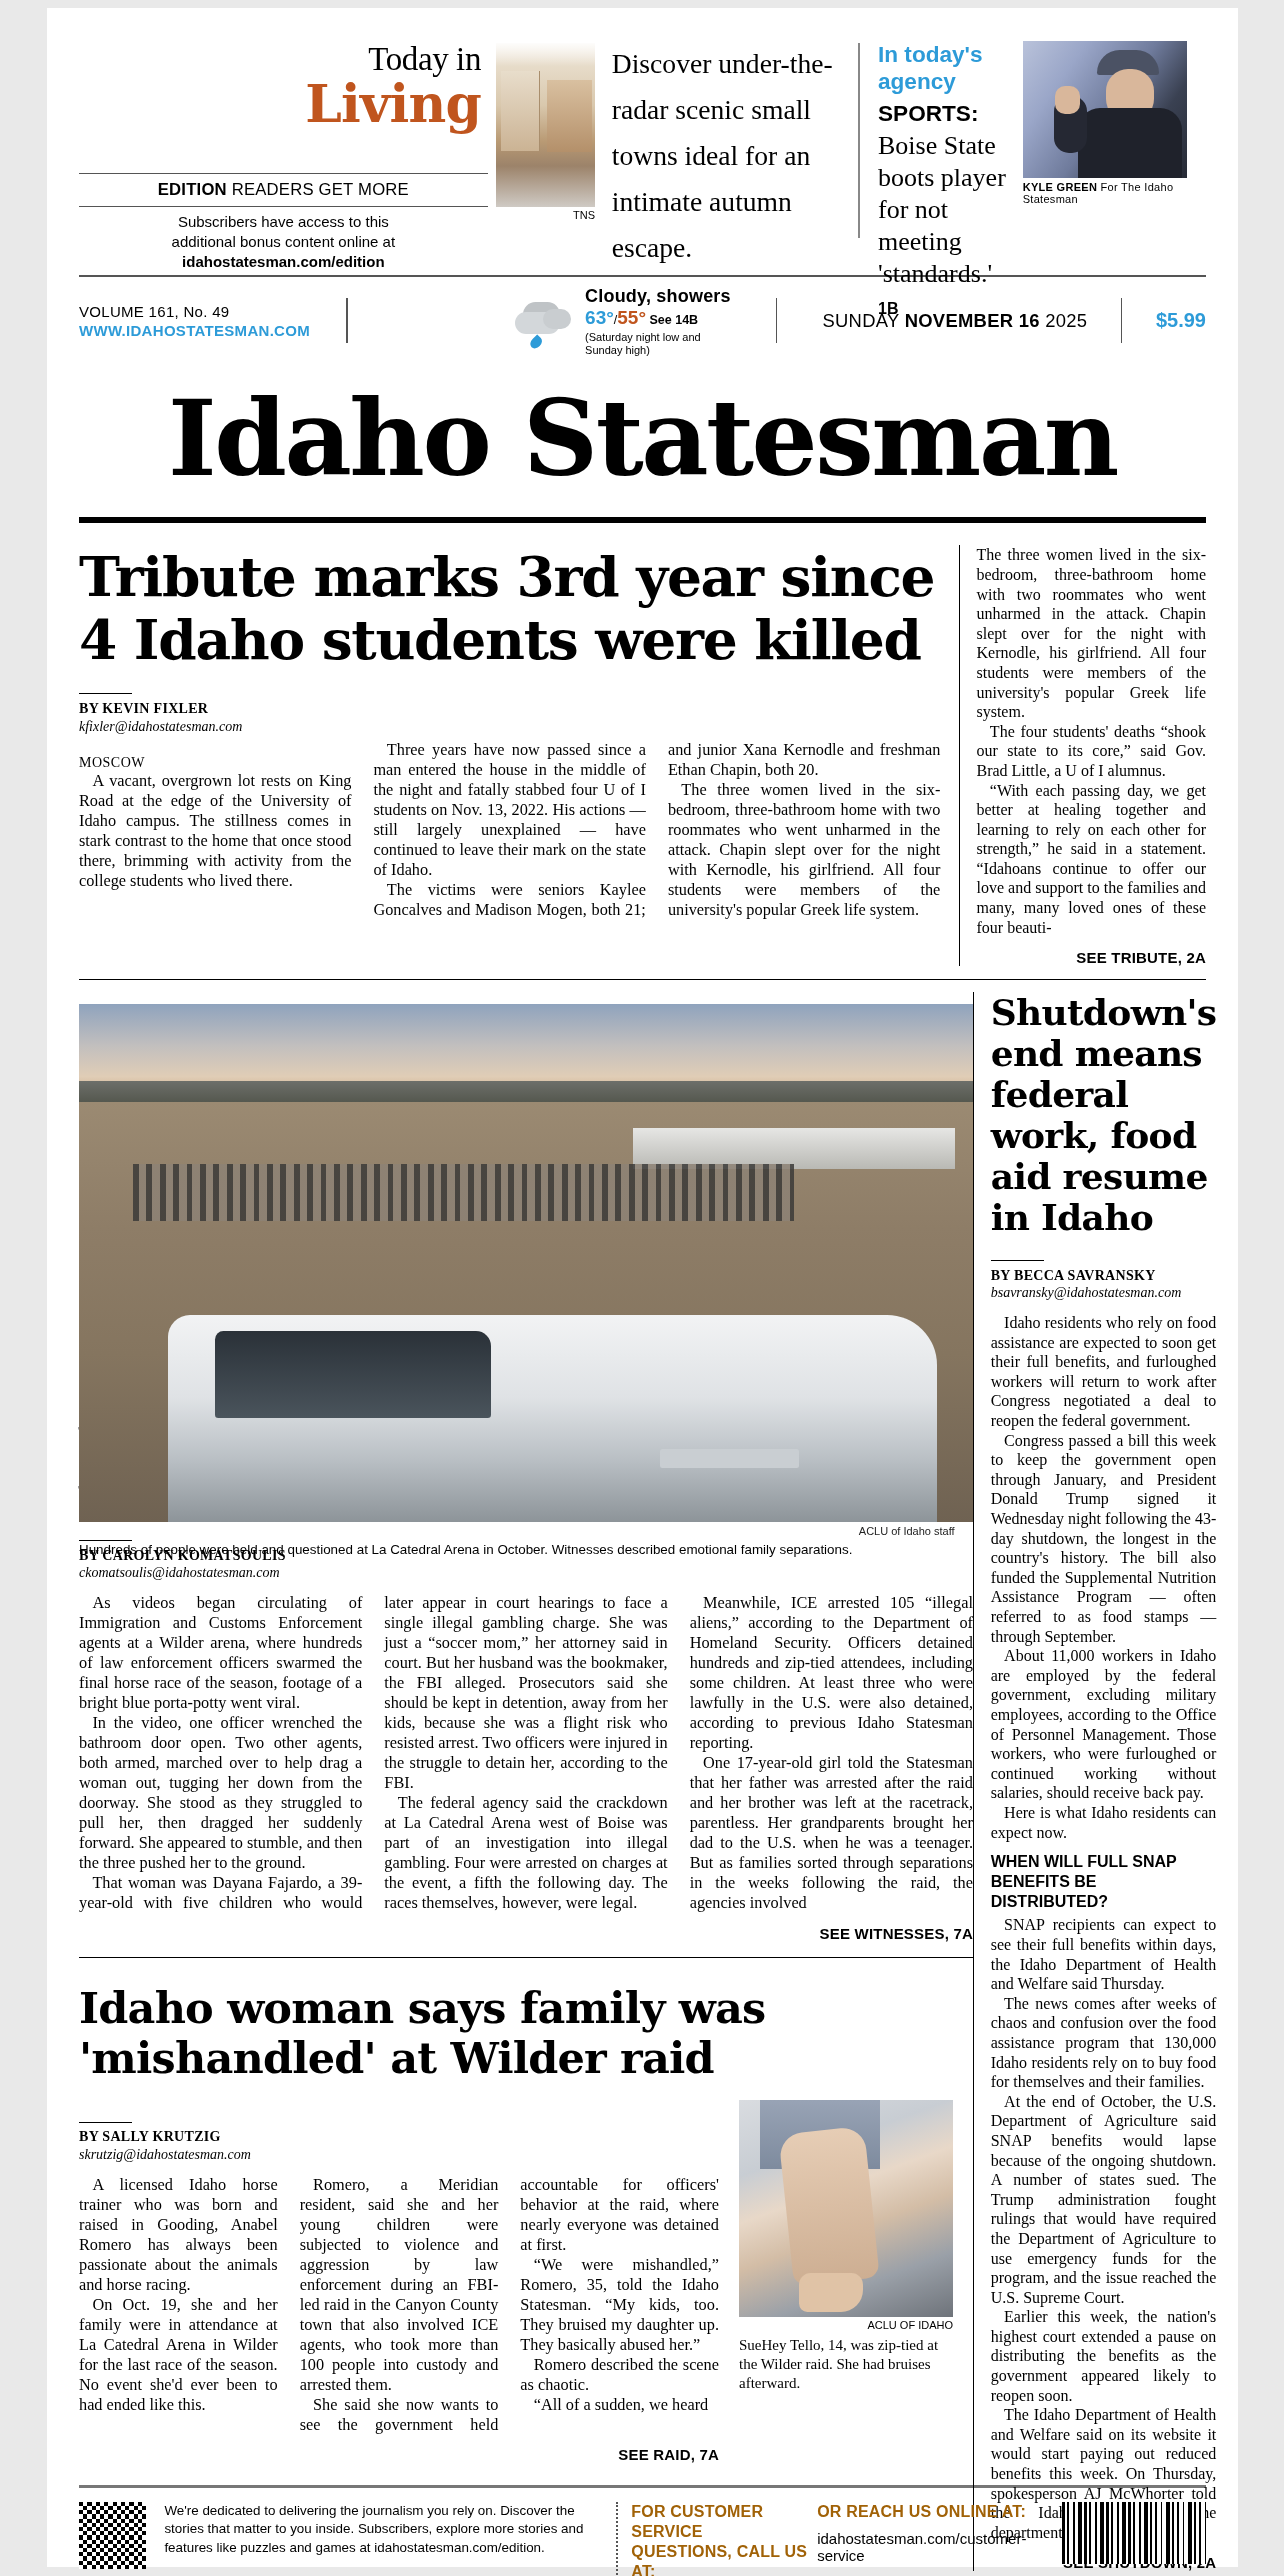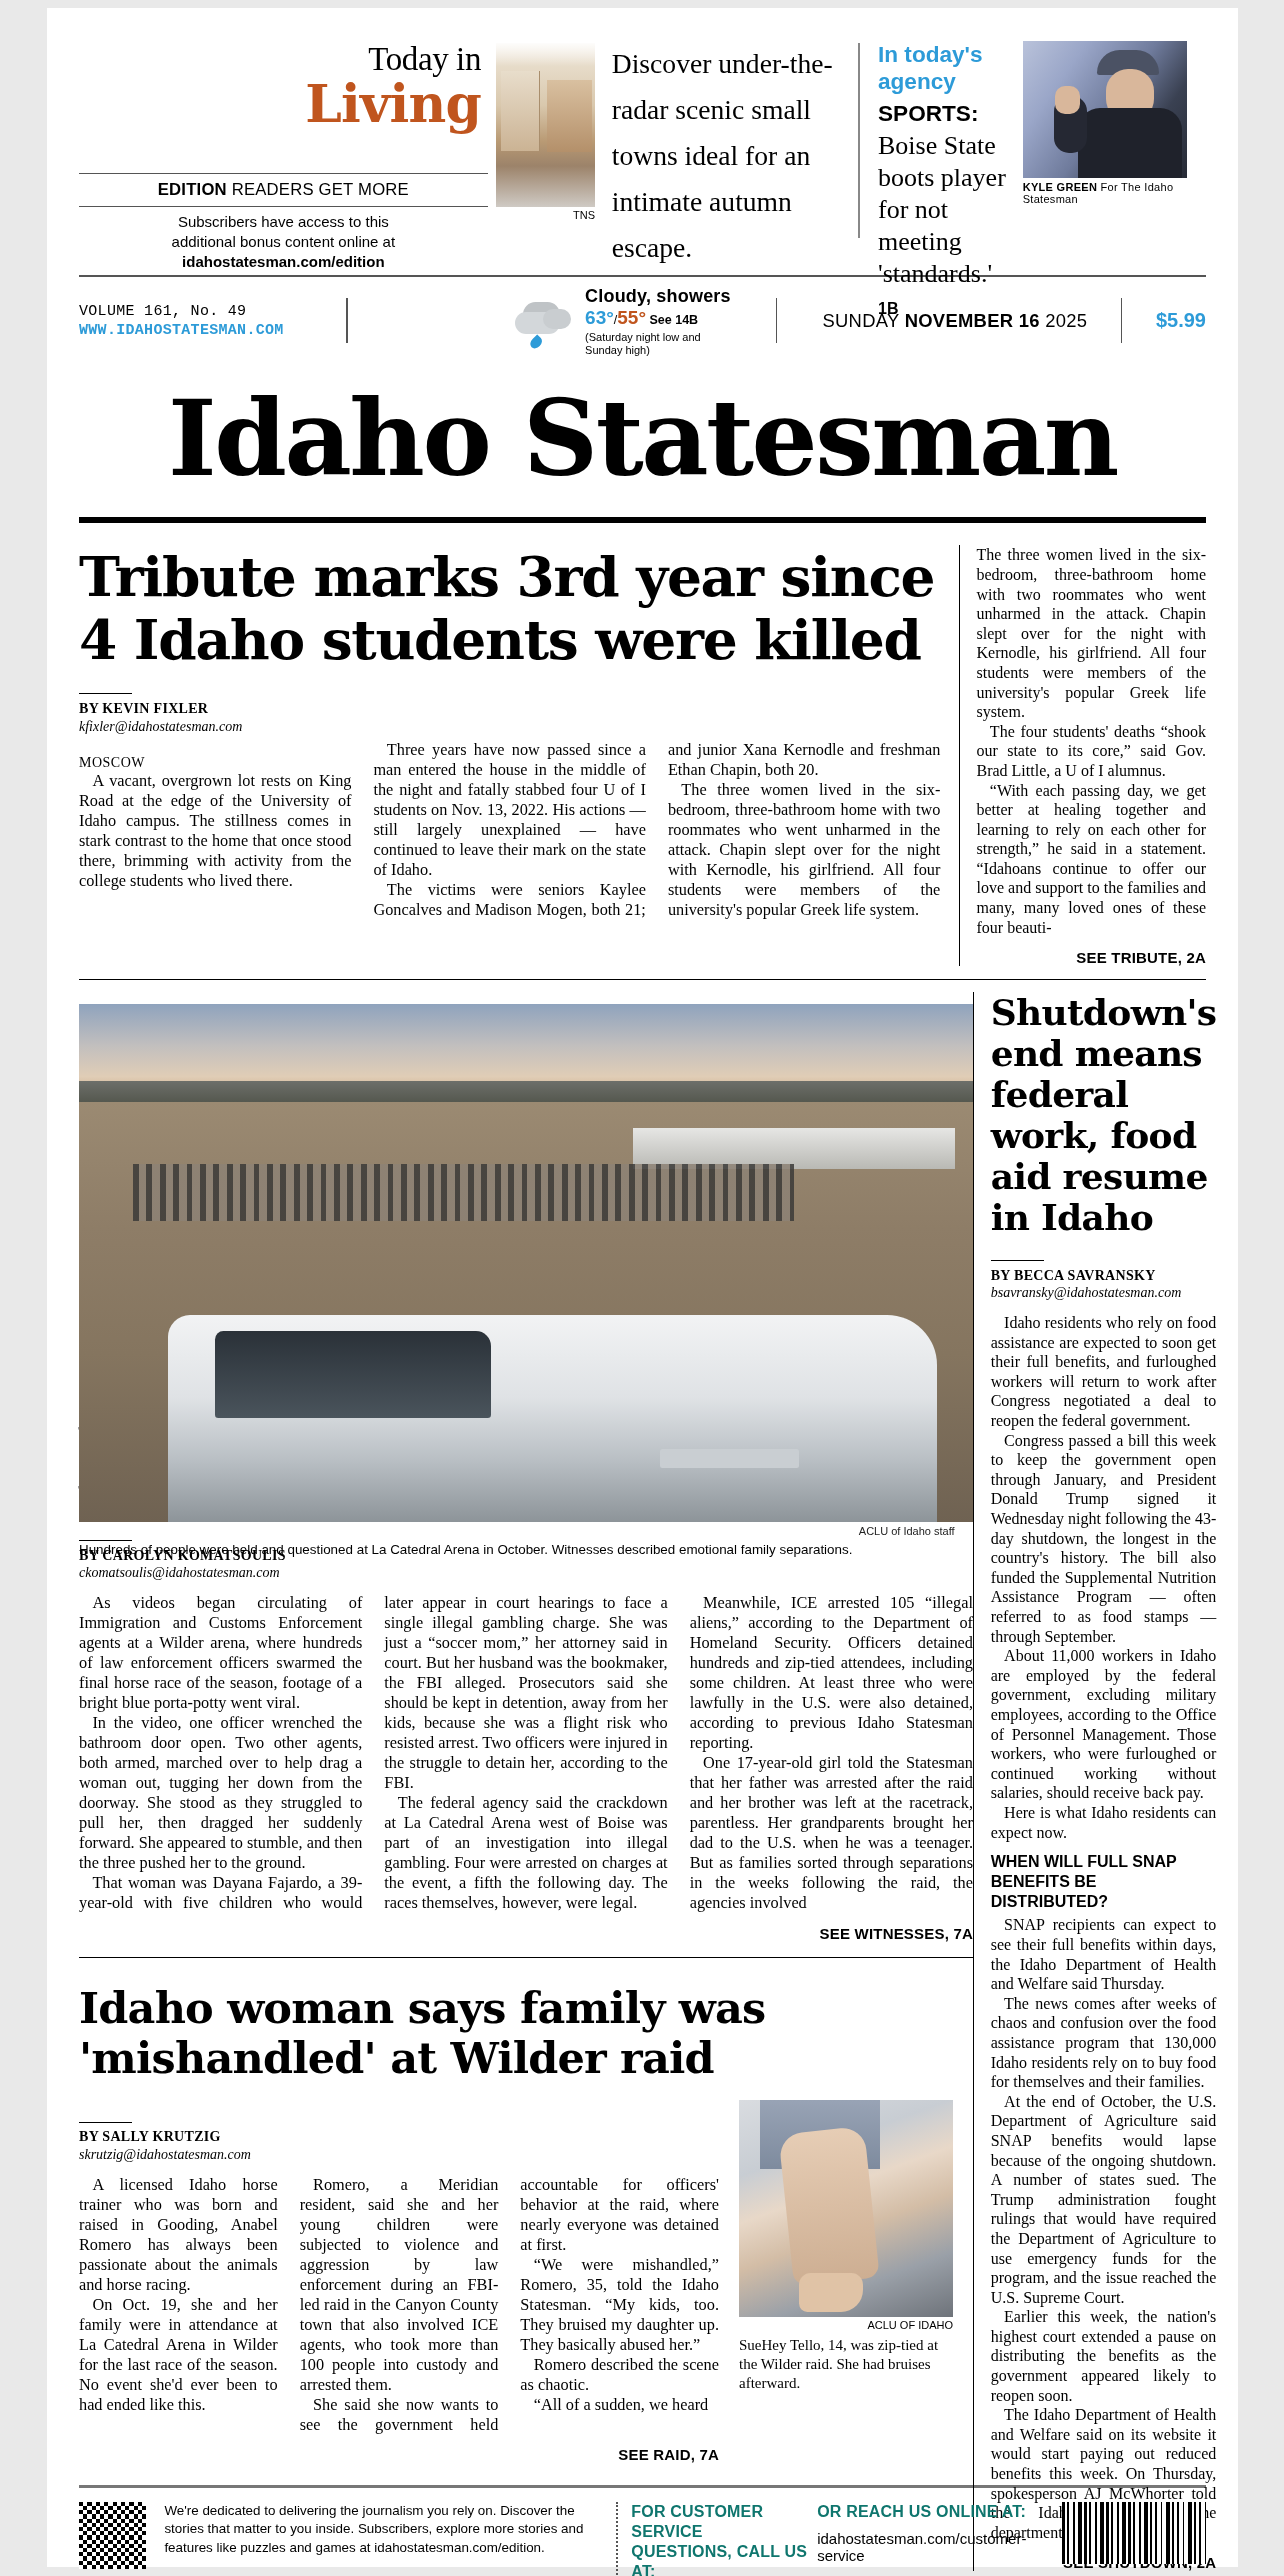--- a/index.html
+++ b/index.html
@@ -63,21 +63,21 @@
   .itp-photo .face { position:absolute; right:33px; top:28px; width:48px; height:52px; background:#d9b79b; border-radius:22px; }
   .itp-photo .body { position:absolute; right:5px; bottom:0; width:104px; height:70px; background:#1f222b; border-radius:22px 22px 0 0; }
   .itp-photo .arm { position:absolute; right:100px; top:55px; width:33px; height:57px; background:#252833; border-radius:15px; }
   .itp-photo .hand { position:absolute; right:107px; top:45px; width:25px; height:28px; background:#d9b79b; border-radius:10px; }
   .itp-cred { font-family:"Liberation Sans",sans-serif; font-size:11px; padding-top:2.5px; letter-spacing:0.3px; }
   .itp-cred b { font-weight:bold; }
 
   
   .strip-rule { border-top: 2.5px solid #555; margin: 0 32px; }
   .infostrip { display:flex; align-items:center; height: 87px; margin:0 32px; position:relative; }
-  .vol { font-family:Liberation Mono, monospace; width: 267px; }
+  .vol { font-family:Liberation Sans, sans-serif; width: 267px; }
   .vol .l1 { font-size: 15px; letter-spacing:0.3px; }
   .vol .l2 { font-size: 15px; color: #2d9bd8; font-weight: bold; letter-spacing:0.3px; padding-top:2.5px; }
   .vsep { width:1.7px; height:45px; background:#555; }
   .wx { display:flex; align-items:center; gap:8.4px; margin-left:167px; }
   .wx-icon { width: 62px; height: 47px; position: relative; }
   .wx-icon .c1 { position:absolute; left:8.4px; top:5px; width:37px; height:25px; background:#bfc3c6; border-radius:16.7px; }
   .wx-icon .c2 { position:absolute; left:0px; top:15px; width:45px; height:22px; background:#d3d7da; border-radius:13.4px; }
   .wx-icon .c3 { position:absolute; left:28px; top:11.7px; width:28px; height:20px; background:#c9cdd0; border-radius:11.7px; }
   .wx-icon .drop { position:absolute; left:16.7px; bottom:-5px; width:10px; height:13.4px; background:#2d9bd8; border-radius:0 60% 60% 60%; transform:rotate(45deg); }
   .wx-text { font-family:"Liberation Sans",sans-serif; }
@@ -169,21 +169,21 @@
   .footer-rule { border-top: 3.3px solid #777; margin: 22px 32px 0 32px; }
   .footer { display:flex; margin: 0 32px; padding-top: 13.4px; align-items: flex-start; }
   .qr { width: 67px; height: 67px; flex:none;
     background-image:
       repeating-linear-gradient(90deg,#000 0 4.2px, #fff 4.2px 8.4px),
       repeating-linear-gradient(0deg,#000 0 4.2px, #fff 4.2px 8.4px);
     background-blend-mode: difference; background-color:#fff; }
   .foot-blurb { font-family:"Liberation Sans",sans-serif; font-size: 13.4px; line-height: 18.4px; width: 501px; padding: 0 18.4px; }
   .dotted { border-left: 2.5px dotted #555; height: 84px; margin: 0 13.4px; }
   .cs { font-family:"Liberation Sans",sans-serif; width: 200px; }
-  .cs-hd { font-weight:bold; color:#0f766e; font-size: 16px; line-height:20px; letter-spacing:0.2px; }
+  .cs-hd { font-weight:bold; color:#a16207; font-size: 16px; line-height:20px; letter-spacing:0.2px; }
   .cs-val { font-size: 15px; padding-top: 8.4px; }
   .online { font-family:"Liberation Sans",sans-serif; width: 276px; padding-left: 5px; }
   .barcode { margin-left: auto; width: 159px; text-align:center; }
   .bars { height: 62px;
     background: repeating-linear-gradient(90deg,
       #000 0 2.5px, #fff 2.5px 5px, #000 5px 6.7px, #fff 6.7px 11px,
       #000 11px 12.5px, #fff 12.5px 16px, #000 16px 20px, #fff 20px 22px); }
 </style>
 </head>
 <body>

